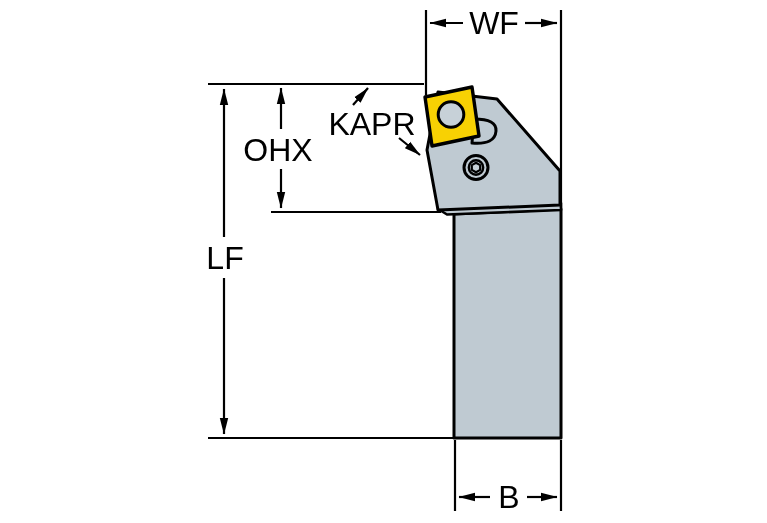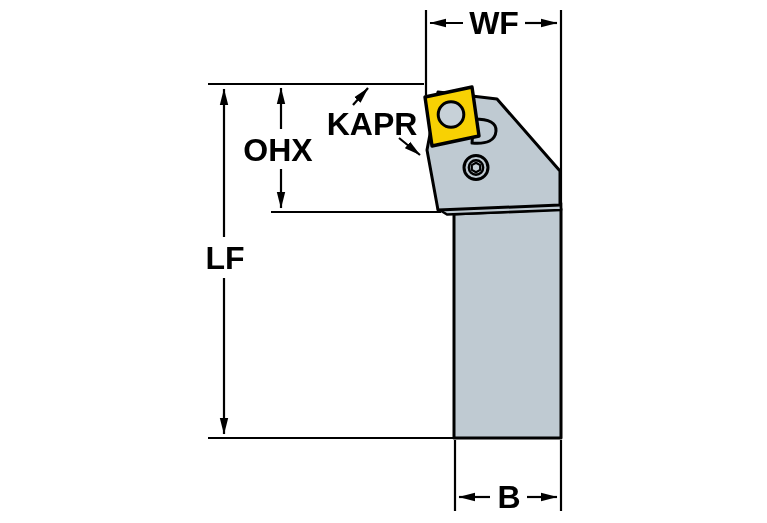--- a/index.html
+++ b/index.html
@@ -7,21 +7,20 @@
     padding: 0;
     background: #ffffff;
     font-family: "Liberation Sans", sans-serif;
   }
   .canvas {
     position: relative;
     width: 767px;
     height: 523px;
     background: #ffffff;
     overflow: hidden;
-    font-weight: bold;
   }
   svg { display: block; }
   .dim-line {
     stroke: #000000;
     stroke-width: 2.2;
     fill: none;
   }
   .tool-outline {
     stroke: #000000;
     stroke-width: 3;

